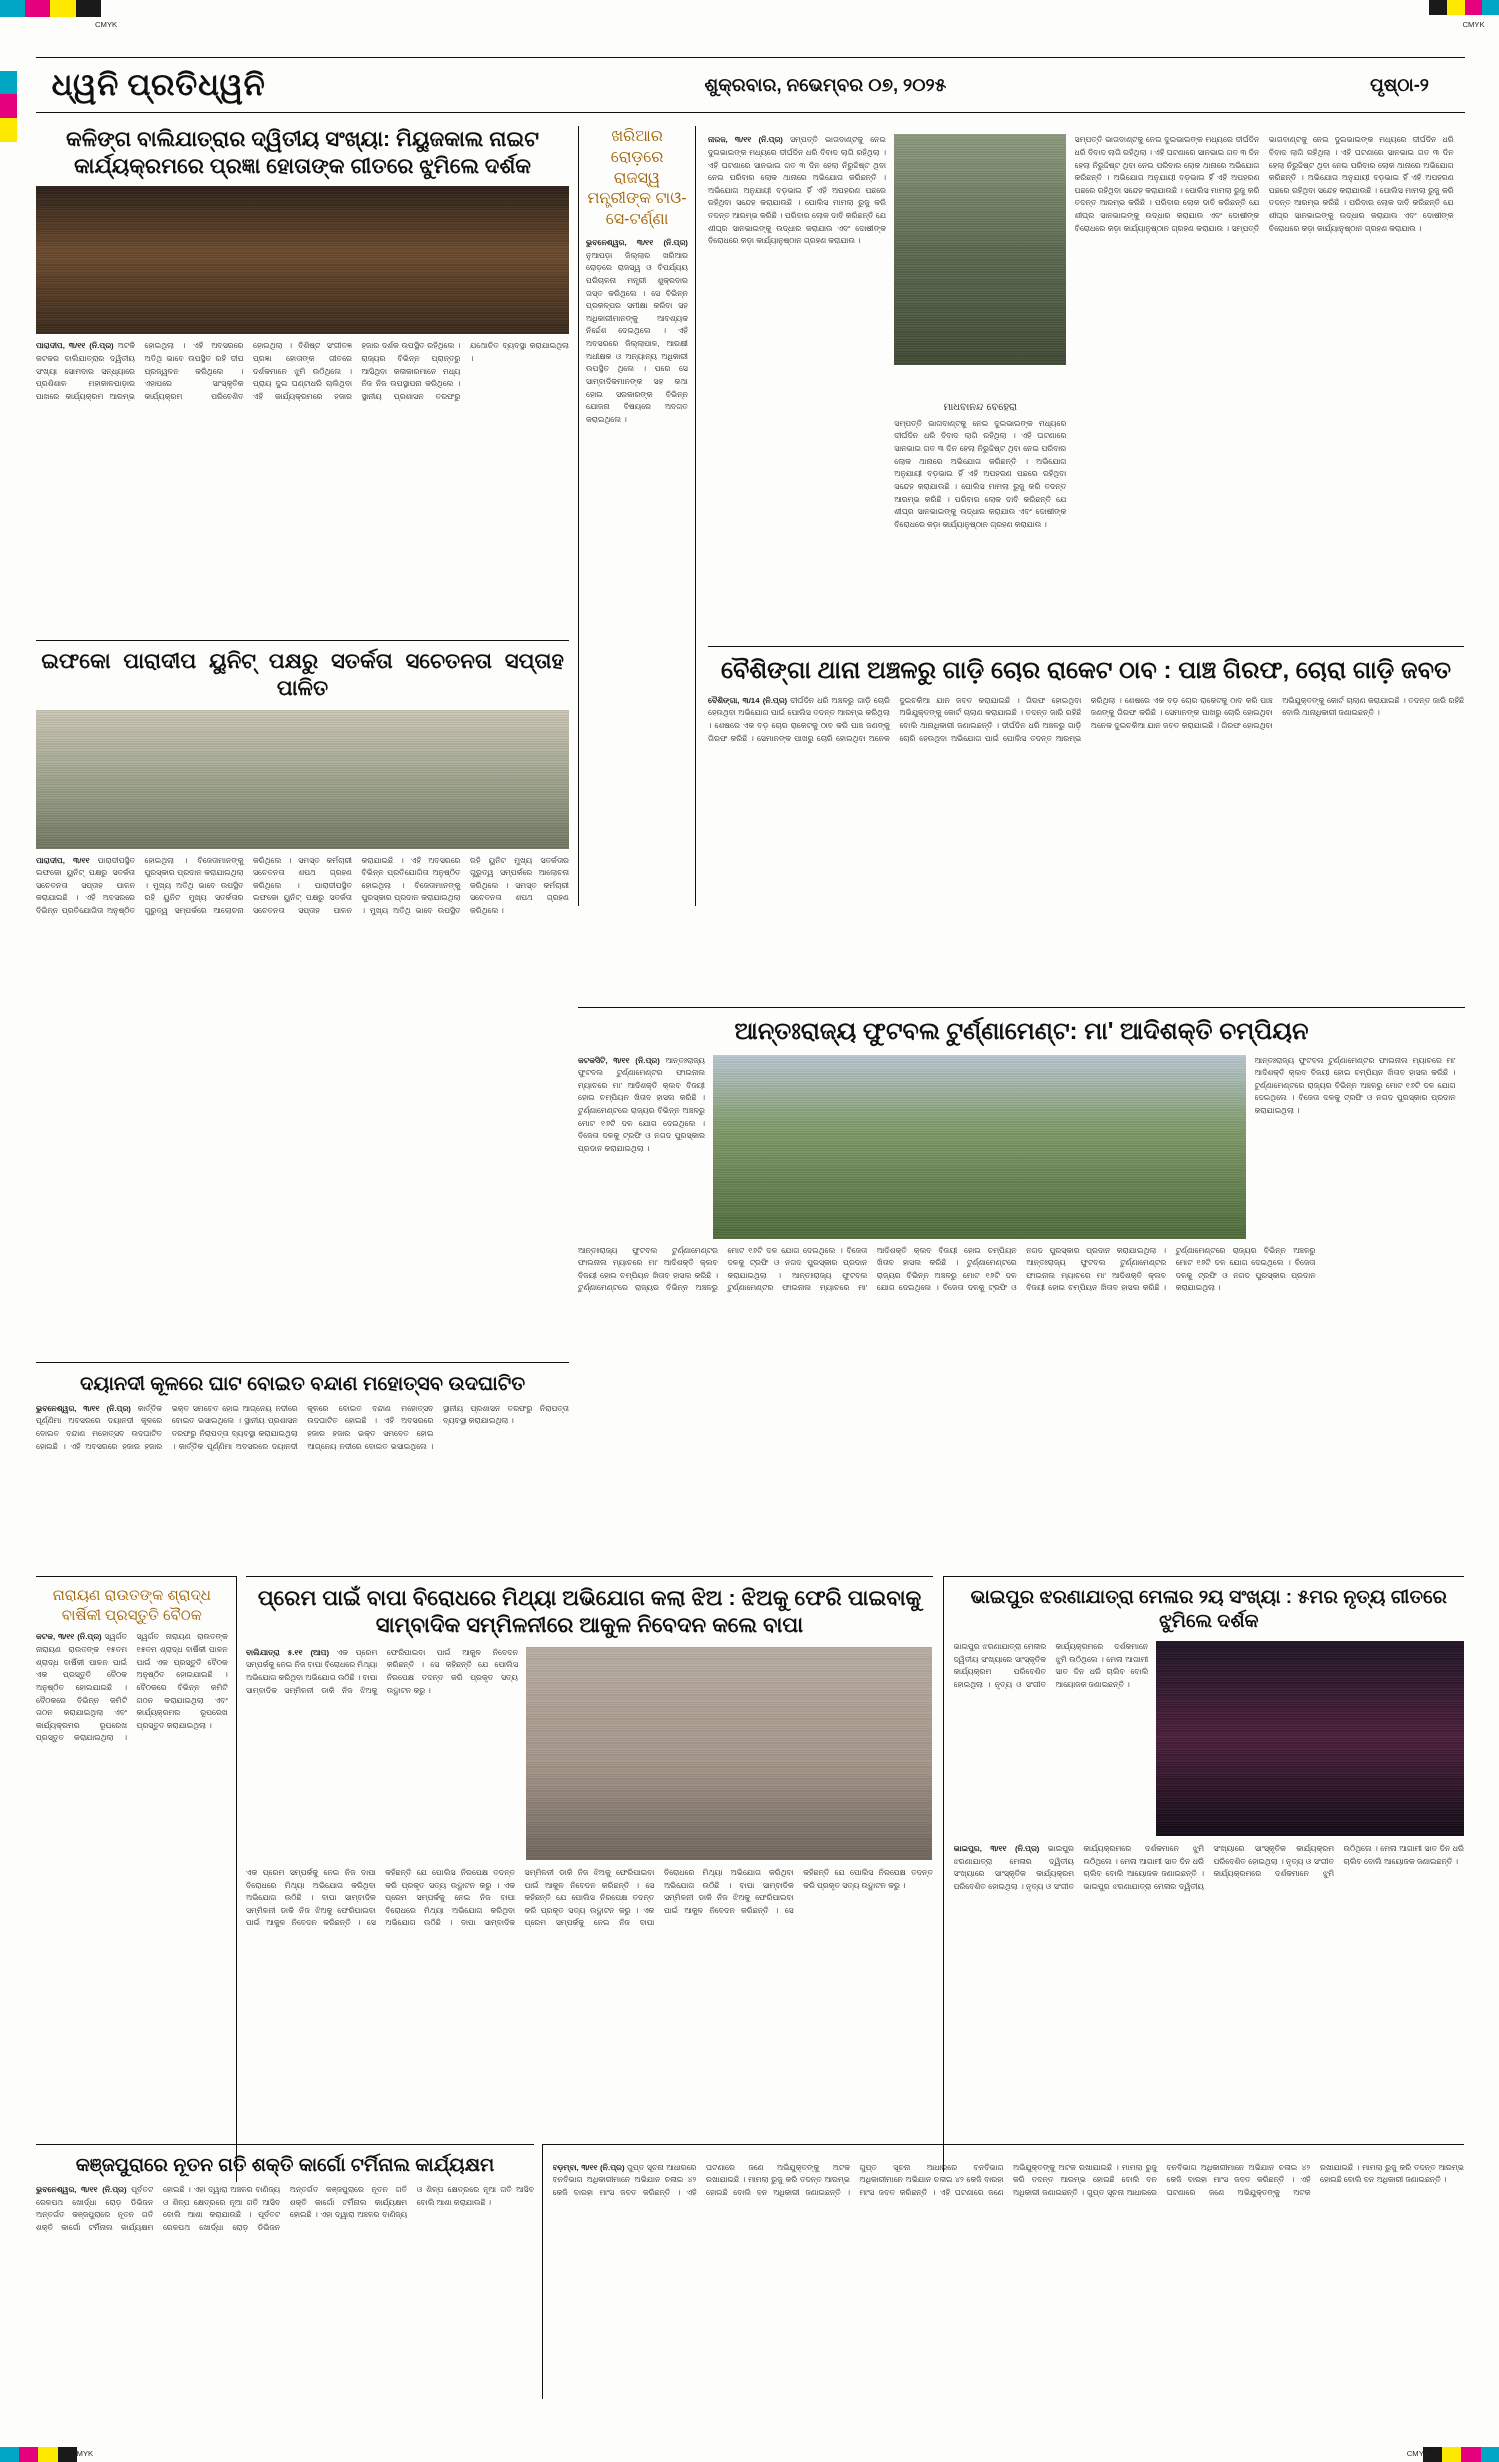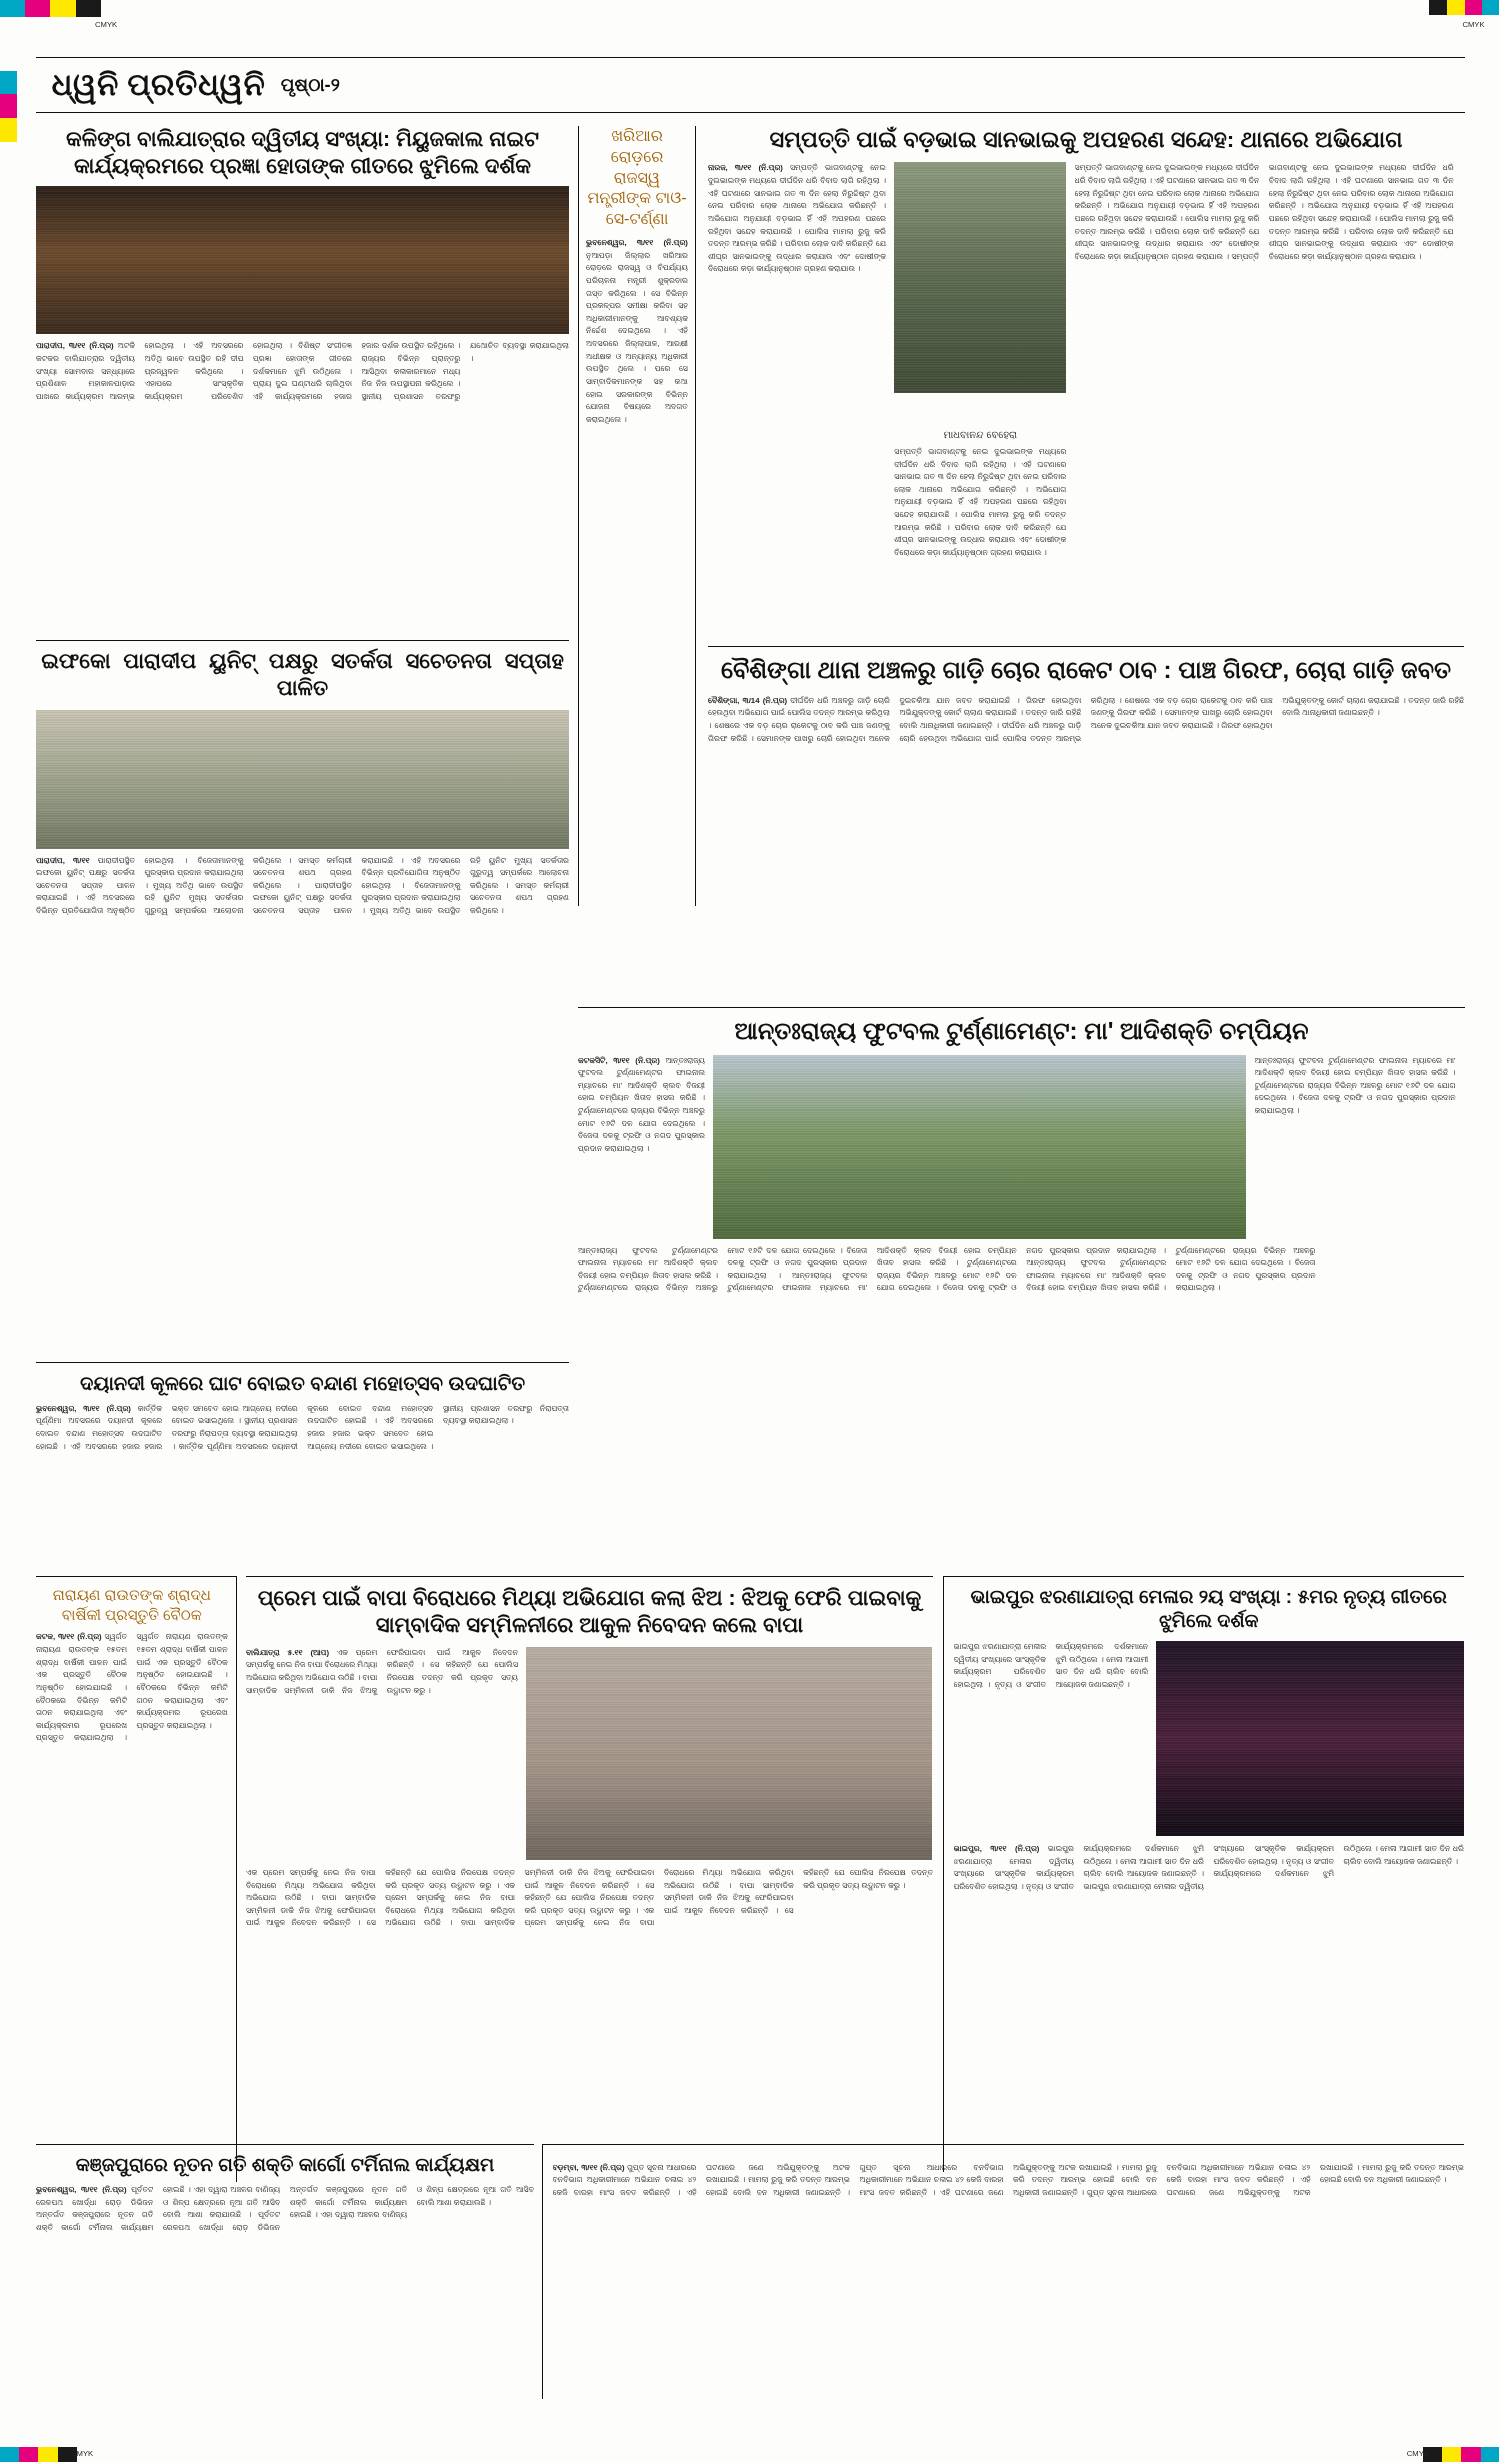--- a/index.html
+++ b/index.html
@@ -55,20 +55,21 @@
     <div class="cmbar" style="left:0;top:71px;width:16.6px;height:71px;background:linear-gradient(180deg,#00a7c4 0 33%,#e5007d 33% 66%,#ffe800 66% 100%);"></div>
     <div class="cmbar" style="right:0;top:0;width:71px;height:15.4px;background:linear-gradient(90deg,#1a1a1a 0 25%,#ffe800 25% 50%,#e5007d 50% 75%,#00a7c4 75% 100%);"></div>
     <div class="cmbar" style="left:0;bottom:0;width:77px;height:15.4px;background:linear-gradient(90deg,#00a7c4 0 25%,#e5007d 25% 50%,#ffe800 50% 75%,#1a1a1a 75% 100%);"></div>
     <div class="cm" style="left:71px;bottom:3.6px;">CMYK</div>
     <div class="cmbar" style="right:0;bottom:0;width:77px;height:15.4px;background:linear-gradient(90deg,#1a1a1a 0 25%,#ffe800 25% 50%,#e5007d 50% 75%,#00a7c4 75% 100%);"></div>
     <div class="cm" style="right:71px;bottom:3.6px;">CMYK</div>
   </div>
 
   <div class="masthead">
     <div class="logo">ଧ୍ୱନି ପ୍ରତିଧ୍ୱନି</div>
+    <div class="mast-date">ଶୁକ୍ରବାର, ନଭେମ୍ବର ୦୭, ୨୦୨୫</div>
     <div class="mast-page">ପୃଷ୍ଠା-୨</div>
   </div>
 
   <div class="blk" style="left:36px;top:126px;width:533px;">
     <div class="hl" style="font-size:21.3px;">କଳିଙ୍ଗ ବାଲିଯାତ୍ରାର ଦ୍ୱିତୀୟ ସଂଖ୍ୟା: ମିୟୁଜକାଲ ନାଇଟ କାର୍ଯ୍ୟକ୍ରମରେ ପ୍ରଜ୍ଞା ହୋତାଙ୍କ ଗୀତରେ ଝୁମିଲେ ଦର୍ଶକ</div>
     <div class="ph stage" style="margin-top:7.1px;width:533px;height:148px;"></div>
     <div class="body cols5" style="margin-top:6px;height:255px;">
       <span style="font-weight:bold;">ପାରାଦୀପ, ୩/୧୧ (ନି.ପ୍ର)</span>
       <span>ଅଟକି କଟକର ବାଲିଯାତ୍ରାର ଦ୍ୱିତୀୟ ସଂଖ୍ୟା ସୋମବାର ସନ୍ଧ୍ୟାରେ ପ୍ରଶିଶାଳ ମହାକାଳପାଡ଼ାର ପାଖରେ କାର୍ଯ୍ୟକ୍ରମ ଆରମ୍ଭ ହୋଇଥିଲା । ଏହି ଅବସରରେ ଅତିଥି ଭାବେ ଉପସ୍ଥିତ ରହି ଦୀପ ପ୍ରଜ୍ୱଳନ କରିଥିଲେ । ଏହାପରେ ସାଂସ୍କୃତିକ କାର୍ଯ୍ୟକ୍ରମ ପରିବେଶିତ ହୋଇଥିଲା । ବିଶିଷ୍ଟ ସଂଗୀତଜ୍ଞ ପ୍ରଜ୍ଞା ହୋତାଙ୍କ ଗୀତରେ ଦର୍ଶକମାନେ ଝୁମି ଉଠିଥିଲେ । ପ୍ରାୟ ଦୁଇ ଘଣ୍ଟାଧରି ଚାଲିଥିବା ଏହି କାର୍ଯ୍ୟକ୍ରମରେ ହଜାର ହଜାର ଦର୍ଶକ ଉପସ୍ଥିତ ରହିଥିଲେ । ରାଜ୍ୟର ବିଭିନ୍ନ ପ୍ରାନ୍ତରୁ ଆସିଥିବା କଳାକାରମାନେ ମଧ୍ୟ ନିଜ ନିଜ ଉପସ୍ଥାପନା କରିଥିଲେ । ସ୍ଥାନୀୟ ପ୍ରଶାସନ ତରଫରୁ ଯଥୋଚିତ ବ୍ୟବସ୍ଥା କରାଯାଇଥିଲା ।</span>
     </div>
@@ -76,21 +77,20 @@
 
   <div class="blk rule-l rule-r" style="left:578px;top:126px;width:118px;padding:0 7.1px;">
     <div class="mini-head" style="font-size:16px;">ଖରିଆର ରୋଡ଼ରେ ରାଜସ୍ୱ ମନ୍ତ୍ରୀଙ୍କ ଟାଓ-ସେ-ଟର୍ଣ୍ଣା</div>
     <div class="body" style="margin-top:7.1px;height:669px;overflow:hidden;">
       <span style="font-weight:bold;">ଭୁବନେଶ୍ୱର, ୩/୧୧ (ନି.ପ୍ର)</span>
       <span>ନୁଆପଡ଼ା ଜିଲ୍ଲାର ଖରିଆର ରୋଡ଼ରେ ରାଜସ୍ୱ ଓ ବିପର୍ଯ୍ୟୟ ପରିଚାଳନା ମନ୍ତ୍ରୀ ଶୁକ୍ରବାର ଗସ୍ତ କରିଥିଲେ । ସେ ବିଭିନ୍ନ ପ୍ରକଳ୍ପର ସମୀକ୍ଷା କରିବା ସହ ଅଧିକାରୀମାନଙ୍କୁ ଆବଶ୍ୟକ ନିର୍ଦ୍ଦେଶ ଦେଇଥିଲେ । ଏହି ଅବସରରେ ଜିଲ୍ଲାପାଳ, ଆରକ୍ଷୀ ଅଧୀକ୍ଷକ ଓ ଅନ୍ୟାନ୍ୟ ଅଧିକାରୀ ଉପସ୍ଥିତ ଥିଲେ । ପରେ ସେ ସାମ୍ବାଦିକମାନଙ୍କ ସହ କଥା ହୋଇ ସରକାରଙ୍କ ବିଭିନ୍ନ ଯୋଜନା ବିଷୟରେ ଅବଗତ କରାଇଥିଲେ ।</span>
     </div>
   </div>
 
   <div class="blk" style="left:708px;top:126px;width:756px;">
-    <div class="hl" style="font-size:22.5px;">ସମ୍ପତ୍ତି ପାଇଁ ବଡ଼ଭାଇ ସାନଭାଇକୁ ଅପହରଣ ସନ୍ଦେହ: ଥାନାରେ ଅଭିଯୋଗ</div>
     <div style="display:flex;gap:8.3px;margin-top:8.3px;">
       <div class="body" style="width:178px;height:379px;overflow:hidden;">
         <span style="font-weight:bold;">ନାରଜ, ୩/୧୧ (ନି.ପ୍ର)</span>
         <span>ସମ୍ପତ୍ତି ଭାଗବାଣ୍ଟକୁ ନେଇ ଦୁଇଭାଇଙ୍କ ମଧ୍ୟରେ ଦୀର୍ଘଦିନ ଧରି ବିବାଦ ଲାଗି ରହିଥିଲା । ଏହି ଘଟଣାରେ ସାନଭାଇ ଗତ ୩ ଦିନ ହେଲା ନିରୁଦ୍ଦିଷ୍ଟ ଥିବା ନେଇ ପରିବାର ଲୋକ ଥାନାରେ ଅଭିଯୋଗ କରିଛନ୍ତି । ଅଭିଯୋଗ ଅନୁଯାୟୀ ବଡ଼ଭାଇ ହିଁ ଏହି ଅପହରଣ ପଛରେ ରହିଥିବା ସନ୍ଦେହ କରାଯାଉଛି । ପୋଲିସ ମାମଲା ରୁଜୁ କରି ତଦନ୍ତ ଆରମ୍ଭ କରିଛି । ପରିବାର ଲୋକ ଦାବି କରିଛନ୍ତି ଯେ ଶୀଘ୍ର ସାନଭାଇଙ୍କୁ ଉଦ୍ଧାର କରାଯାଉ ଏବଂ ଦୋଷୀଙ୍କ ବିରୋଧରେ କଡ଼ା କାର୍ଯ୍ୟାନୁଷ୍ଠାନ ଗ୍ରହଣ କରାଯାଉ ।</span>
       </div>
       <div style="width:172px;">
         <div class="ph portrait" style="width:172px;height:231px;"></div>
         <div class="cap" style="text-align:center;">ମାଧବାନନ୍ଦ ବେହେରା</div>
         <div class="body" style="margin-top:4.7px;height:133px;overflow:hidden;"><span>ସମ୍ପତ୍ତି ଭାଗବାଣ୍ଟକୁ ନେଇ ଦୁଇଭାଇଙ୍କ ମଧ୍ୟରେ ଦୀର୍ଘଦିନ ଧରି ବିବାଦ ଲାଗି ରହିଥିଲା । ଏହି ଘଟଣାରେ ସାନଭାଇ ଗତ ୩ ଦିନ ହେଲା ନିରୁଦ୍ଦିଷ୍ଟ ଥିବା ନେଇ ପରିବାର ଲୋକ ଥାନାରେ ଅଭିଯୋଗ କରିଛନ୍ତି । ଅଭିଯୋଗ ଅନୁଯାୟୀ ବଡ଼ଭାଇ ହିଁ ଏହି ଅପହରଣ ପଛରେ ରହିଥିବା ସନ୍ଦେହ କରାଯାଉଛି । ପୋଲିସ ମାମଲା ରୁଜୁ କରି ତଦନ୍ତ ଆରମ୍ଭ କରିଛି । ପରିବାର ଲୋକ ଦାବି କରିଛନ୍ତି ଯେ ଶୀଘ୍ର ସାନଭାଇଙ୍କୁ ଉଦ୍ଧାର କରାଯାଉ ଏବଂ ଦୋଷୀଙ୍କ ବିରୋଧରେ କଡ଼ା କାର୍ଯ୍ୟାନୁଷ୍ଠାନ ଗ୍ରହଣ କରାଯାଉ ।</span></div>
       </div>

